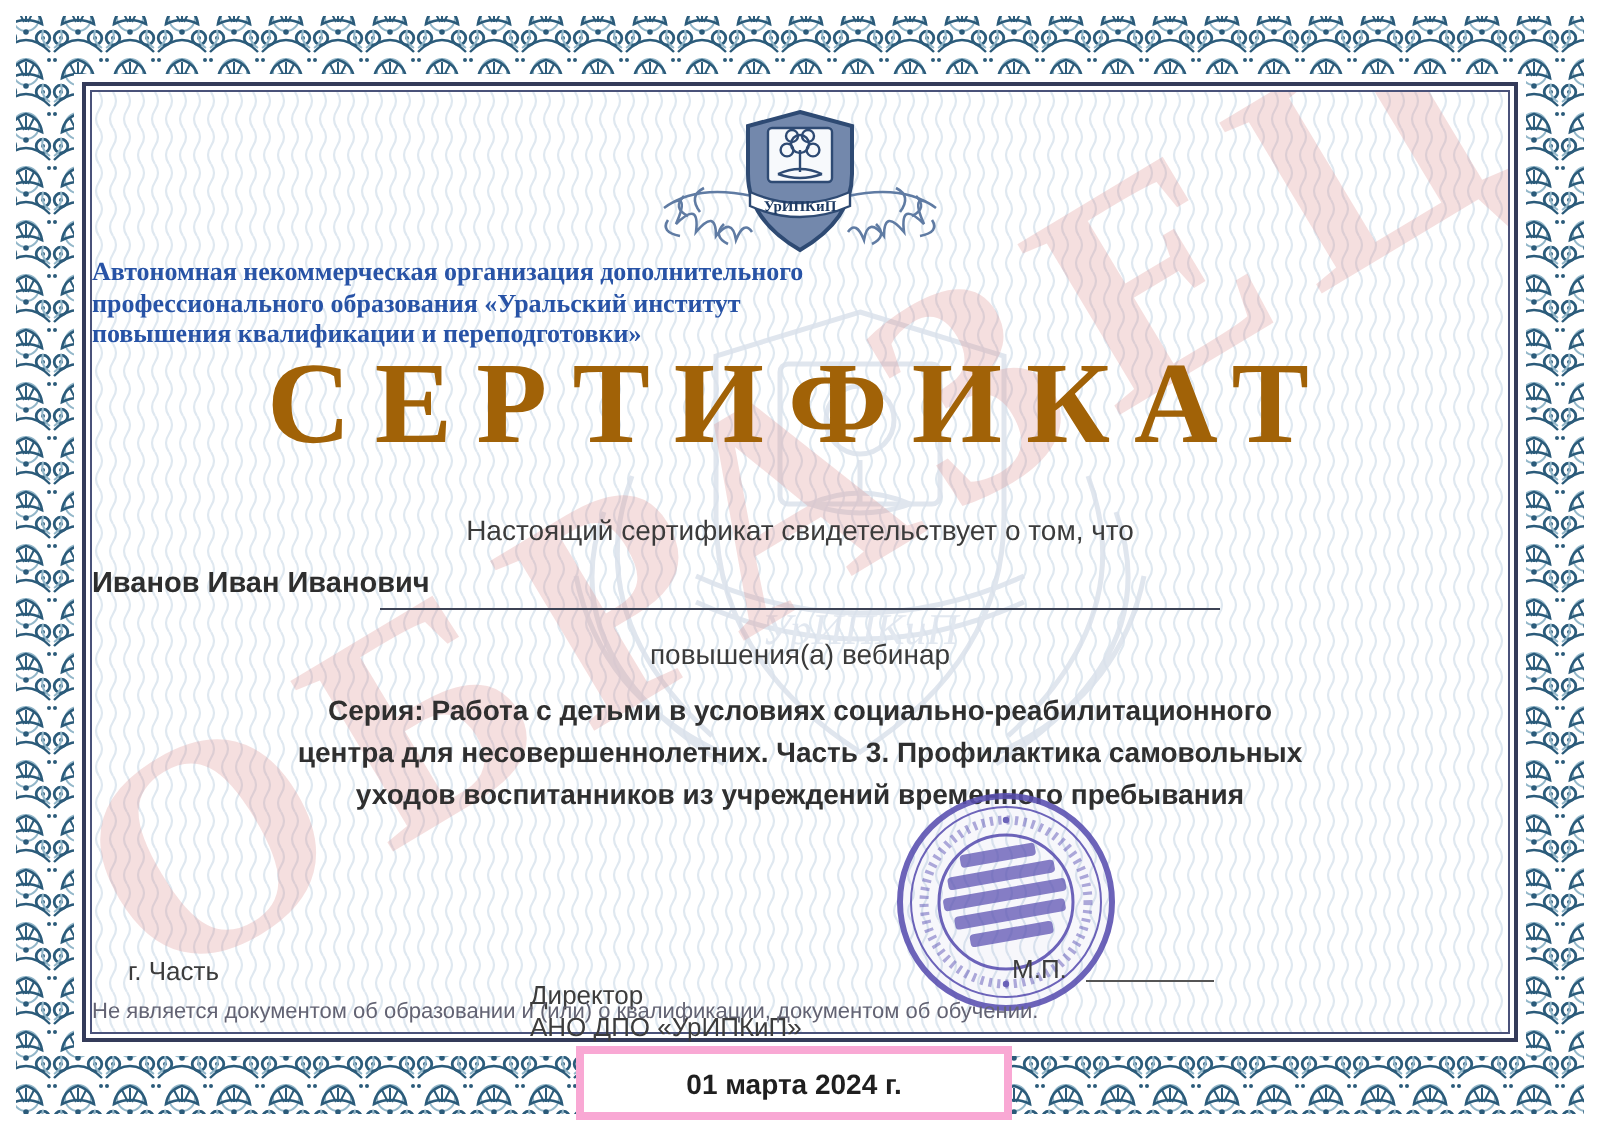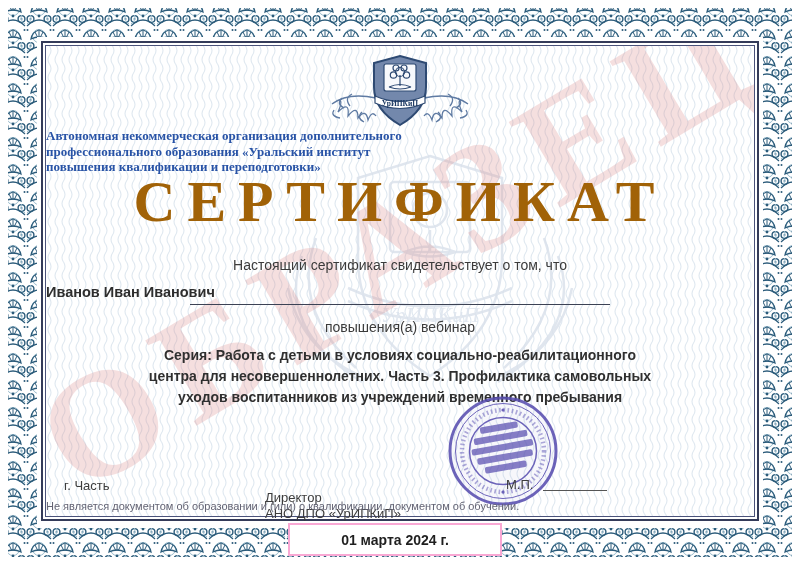--- a/index.html
+++ b/index.html
@@ -40,21 +40,21 @@
   .course{position:absolute;left:46px;right:46px;top:345px;z-index:5;text-align:center;
     font-size:14px;font-weight:bold;line-height:21px;color:#2f2f2f;}
   .city{position:absolute;left:64px;top:478px;z-index:5;font-size:13px;color:#3c3c3c;}
   .director{position:absolute;left:265px;top:462px;z-index:5;font-size:13px;line-height:15.5px;color:#3c3c3c;margin-top:28px;}
   .mp{position:absolute;left:506px;top:477px;z-index:6;font-size:13px;color:#3c3c3c;}
   .sig-line{position:absolute;left:543px;top:490px;width:64px;border-top:1.2px solid #555;z-index:6;}
   .stamp-svg{position:absolute;left:446px;top:394px;z-index:5;opacity:.88;}
   .disclaimer{position:absolute;left:46px;right:46px;top:500px;z-index:5;text-align:left;
     font-size:11px;color:#636373;}
   .date-box{position:absolute;left:288px;top:523px;width:210px;height:29px;z-index:10;
-    background:#ffffff;border:2px solid #f9a8d4;display:flex;align-items:center;justify-content:center;
+    background:#ffffff;border:4px solid #f9a8d4;display:flex;align-items:center;justify-content:center;
     font-size:14px;font-weight:bold;color:#1f1f1f;}
 </style>
 </head>
 <body>
 
 <div class="certificate">
 
   <div class="content-clip">
     <svg class="waves-svg" width="708" height="470">
       <defs>

